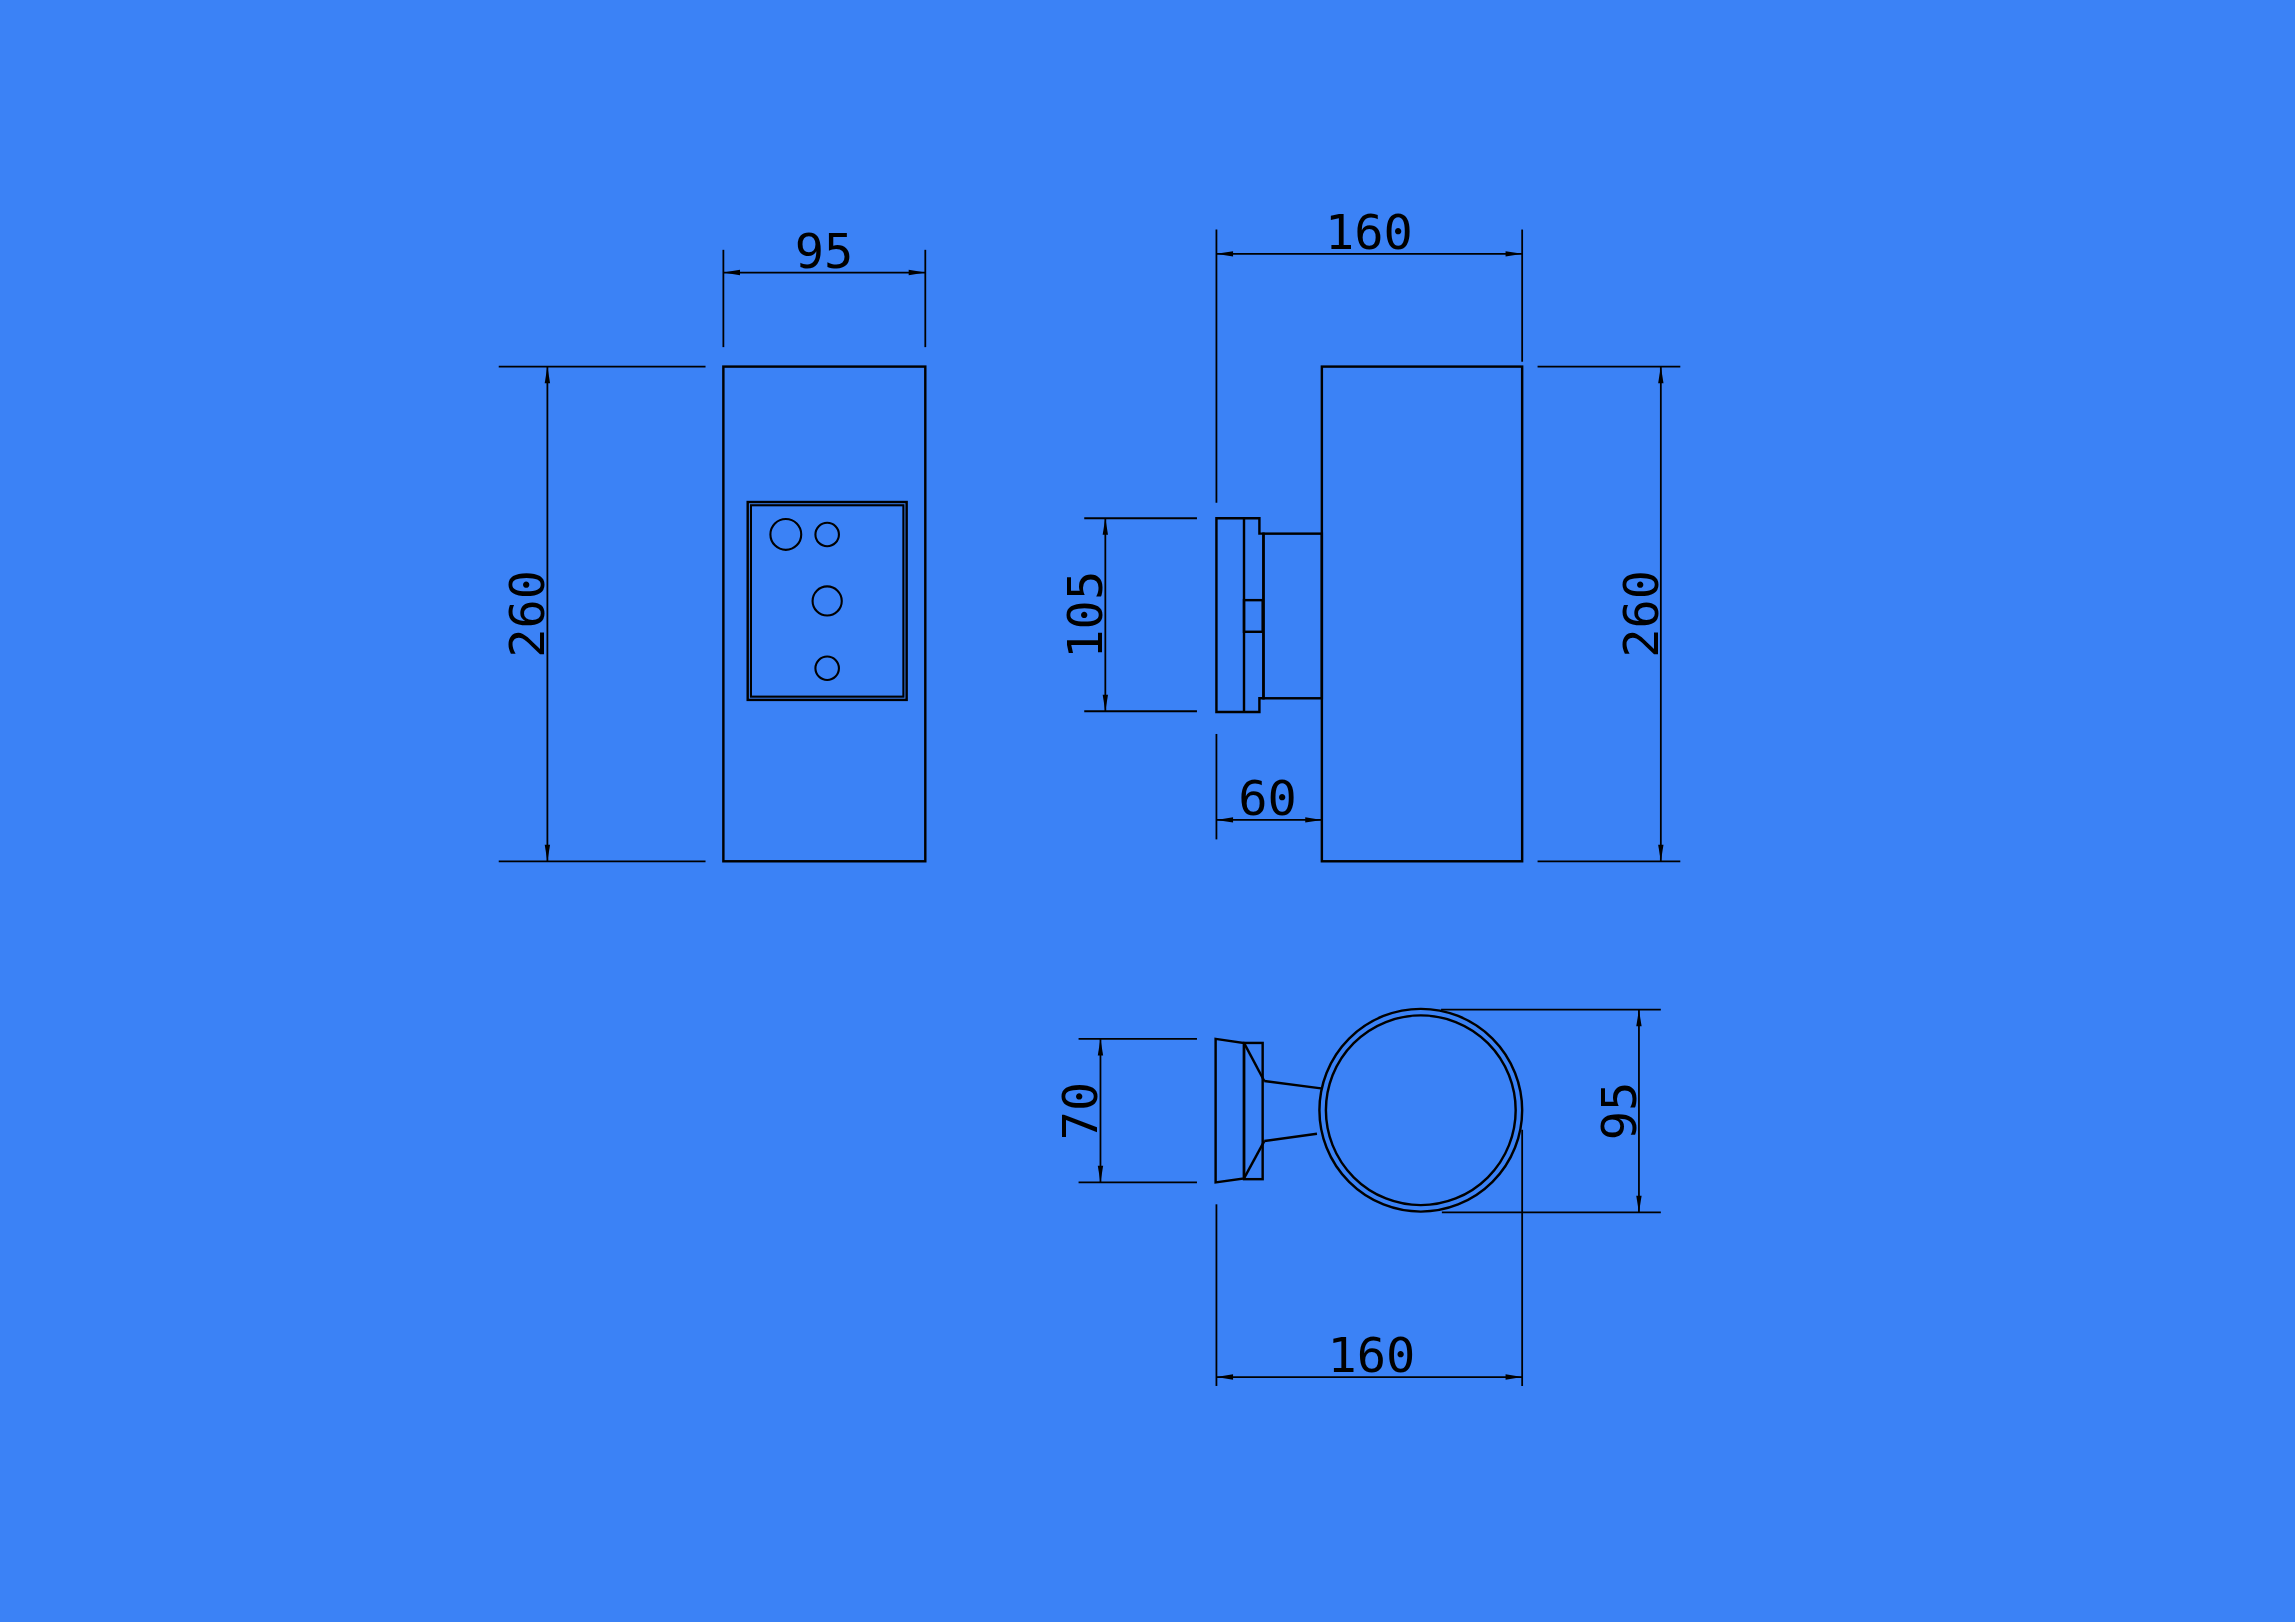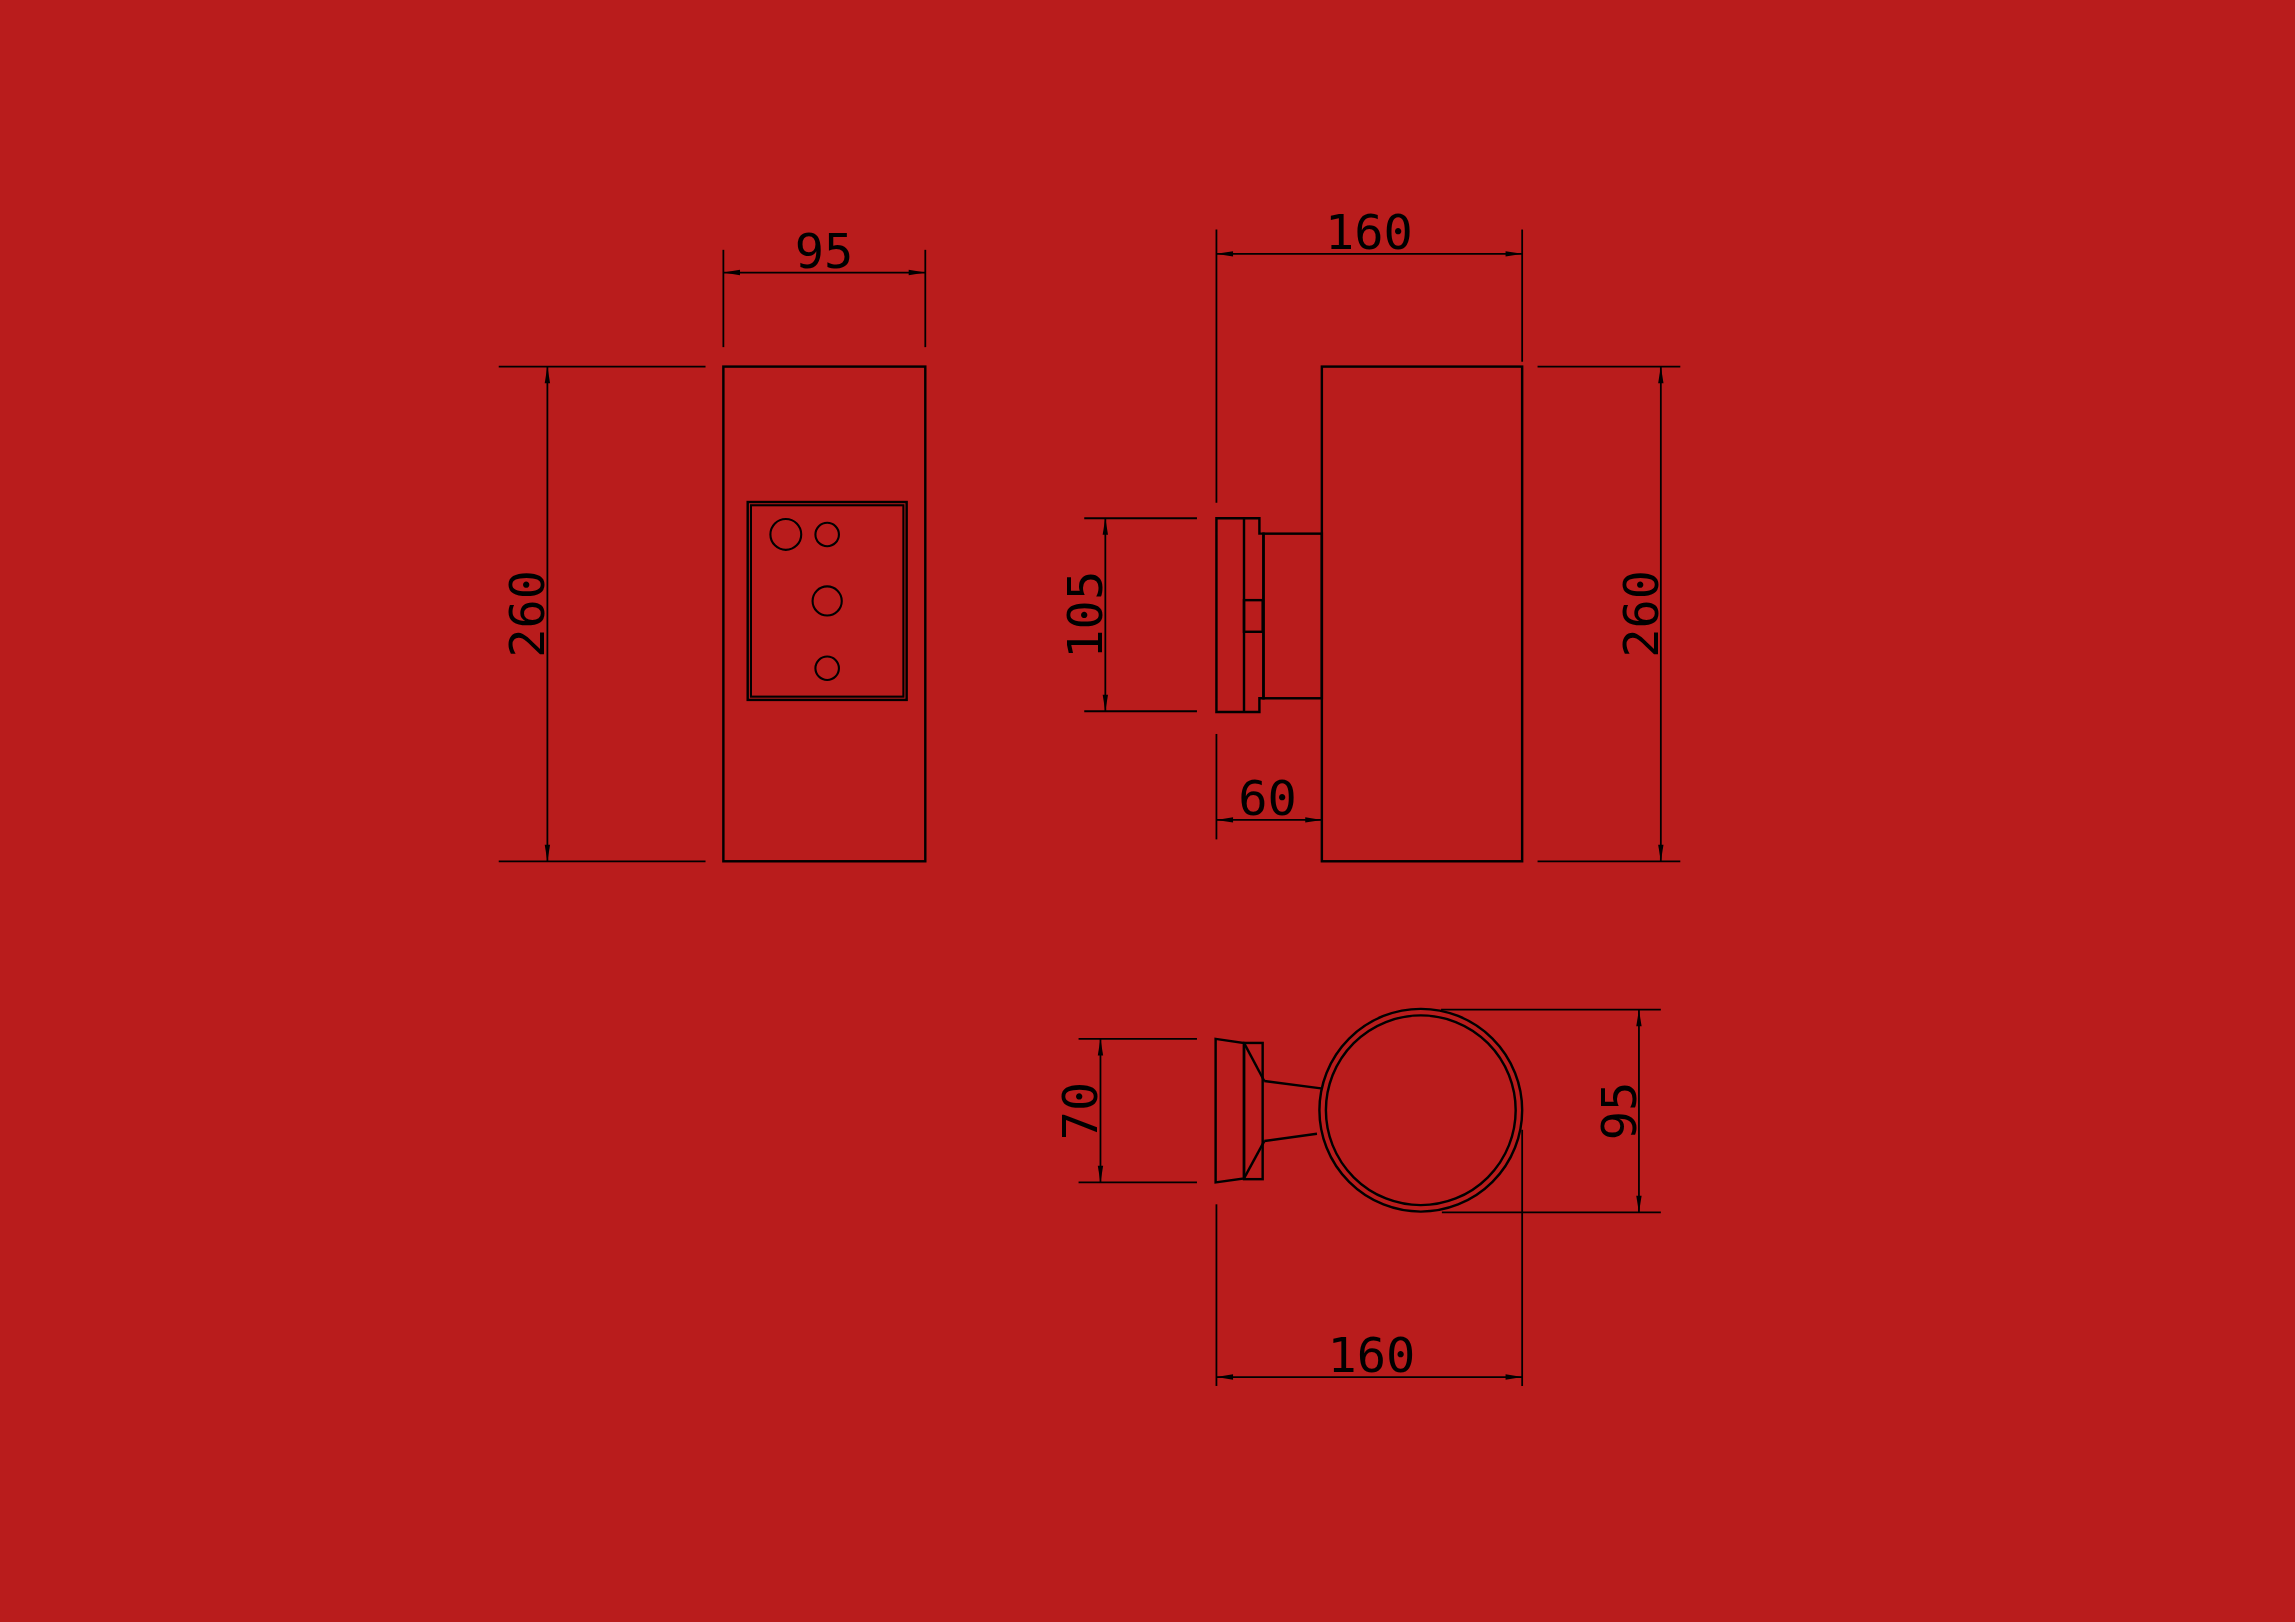--- a/index.html
+++ b/index.html
@@ -4,21 +4,21 @@
 <style>
   html, body {
     margin: 0;
     padding: 0;
     background: #ffffff;
   }
   #sheet {
     position: relative;
     width: 2295px;
     height: 1622px;
-    background: #b91c1c;
+    background: #3b82f6;
     overflow: hidden;
   }
   svg { display: block; }
   .outline {
     fill: none;
     stroke: #000000;
     stroke-width: 3;
     stroke-linejoin: miter;
     stroke-linecap: butt;
   }

